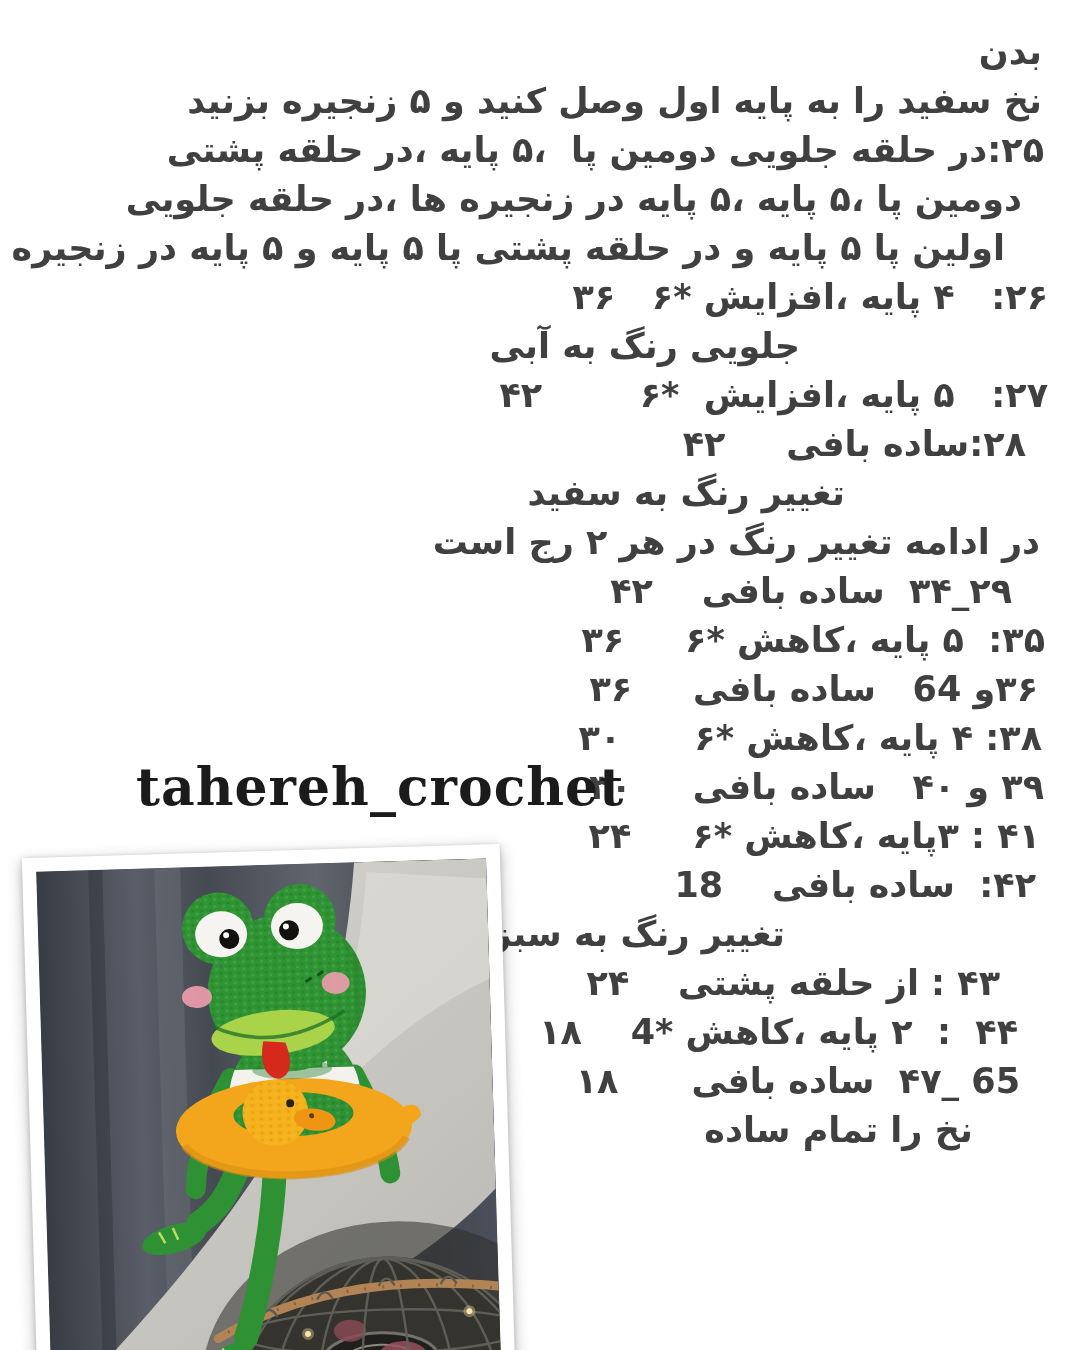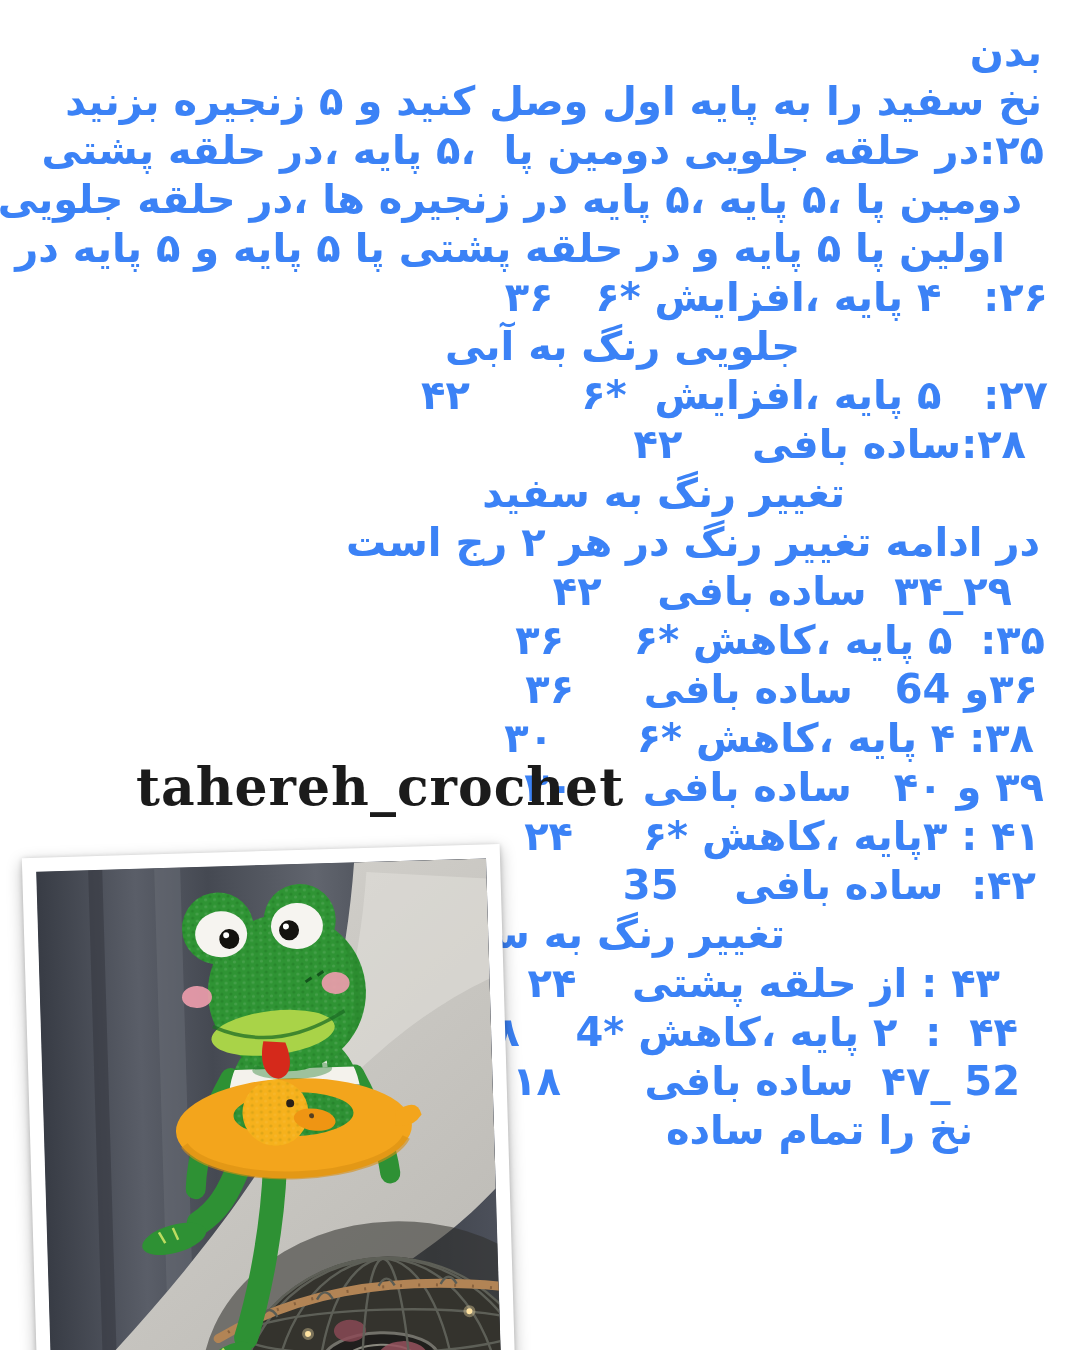--- a/index.html
+++ b/index.html
@@ -5,22 +5,22 @@
   html,body{margin:0;padding:0;}
   body{
     width:1080px;height:1350px;overflow:hidden;position:relative;
     background:#ffffff;
     font-family:"DejaVu Sans",sans-serif;
   }
   .pattern-block{
     position:absolute;top:28px;left:0;right:0;
     direction:rtl;text-align:right;
     padding:0 30px 0 30px;
-    color:#3b82f6;
-    font-weight:700;font-size:40px;
+    color:#404040;
+    font-weight:700;font-size:35px;
   }
   .line{line-height:49px;white-space:pre;}
   .line.has-count{display:flex;justify-content:space-between;align-items:baseline;}
   .watermark{
     position:absolute;left:136px;top:756px;
     font-family:"DejaVu Serif",serif;
     font-weight:700;font-size:52px;letter-spacing:1px;
     color:#1b1b1b;white-space:nowrap;
   }
   .photo-frame{
@@ -44,28 +44,28 @@
     <div class="line has-count" style="margin-right: 45px;"><span>اولین پا ۵ پایه و در حلقه پشتی پا ۵ پایه و ۵ پایه در زنجیره ها</span></div>
     <div class="line" style="margin-right: 2px;"><span>۲۶:   ۴ پایه ،افزایش *۶   ۳۶</span></div>
     <div class="line" style="margin-right: 250px;"><span>جلویی رنگ به آبی</span></div>
     <div class="line" style="margin-right: 2px;"><span>۲۷:   ۵ پایه ،افزایش  *۶        ۴۲</span></div>
     <div class="line" style="margin-right: 24px;"><span>۲۸:ساده بافی     ۴۲</span></div>
     <div class="line" style="margin-right: 205px;"><span>تغییر رنگ به سفید</span></div>
     <div class="line" style="margin-right: 10px;"><span>در ادامه تغییر رنگ در هر ۲ رج است</span></div>
     <div class="line" style="margin-right: 38px;"><span>۲۹_۳۴  ساده بافی    ۴۲</span></div>
     <div class="line" style="margin-right: 5px;"><span>۳۵:  ۵ پایه ،کاهش *۶     ۳۶</span></div>
     <div class="line" style="margin-right: 12px;"><span>۳۶و 64   ساده بافی     ۳۶</span></div>
-    <div class="line" style="margin-right: 16px;"><span>۳۸: ۴ پایه ،کاهش *۶      ۳۰</span></div>
+    <div class="line" style="margin-right: 8px;"><span>۳۸: ۴ پایه ،کاهش *۶      ۳۰</span></div>
     <div class="line" style="margin-right: 6px;"><span>۳۹ و ۴۰   ساده بافی     ۳۰</span></div>
     <div class="line" style="margin-right: 10px;"><span>۴۱ : ۳پایه ،کاهش *۶     ۲۴</span></div>
-    <div class="line" style="margin-right: 14px;"><span>۴۲:  ساده بافی    35</span></div>
+    <div class="line" style="margin-right: 14px;"><span>۴۲:  ساده بافی    18</span></div>
     <div class="line" style="margin-right: 265px;"><span>تغییر رنگ به سبز</span></div>
     <div class="line" style="margin-right: 50px;"><span>۴۳ : از حلقه پشتی    ۲۴</span></div>
     <div class="line" style="margin-right: 32px;"><span>۴۴  :  ۲ پایه ،کاهش *4    ۱۸</span></div>
-    <div class="line" style="margin-right: 30px;"><span>52 _۴۷  ساده بافی      ۱۸</span></div>
+    <div class="line" style="margin-right: 30px;"><span>65 _۴۷  ساده بافی      ۱۸</span></div>
     <div class="line" style="margin-right: 77px;"><span>نخ را تمام ساده</span></div>
   </div>
 
 <div class="watermark">tahereh_crochet</div>
 
 <div class="photo-frame">
   <div class="photo">
     <svg width="450" height="640" viewBox="0 0 450 640" xmlns="http://www.w3.org/2000/svg">
       <defs>
         <linearGradient id="curtainGrad" x1="0" y1="0" x2="1" y2="0">

